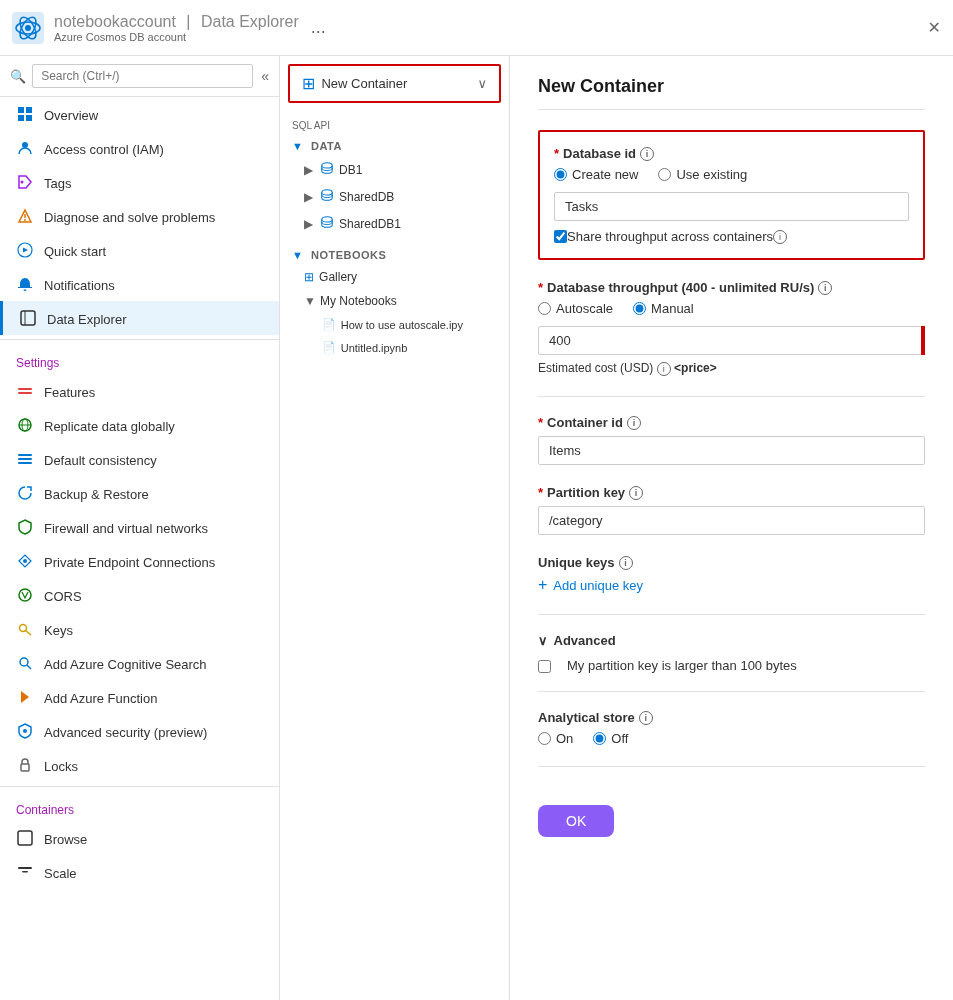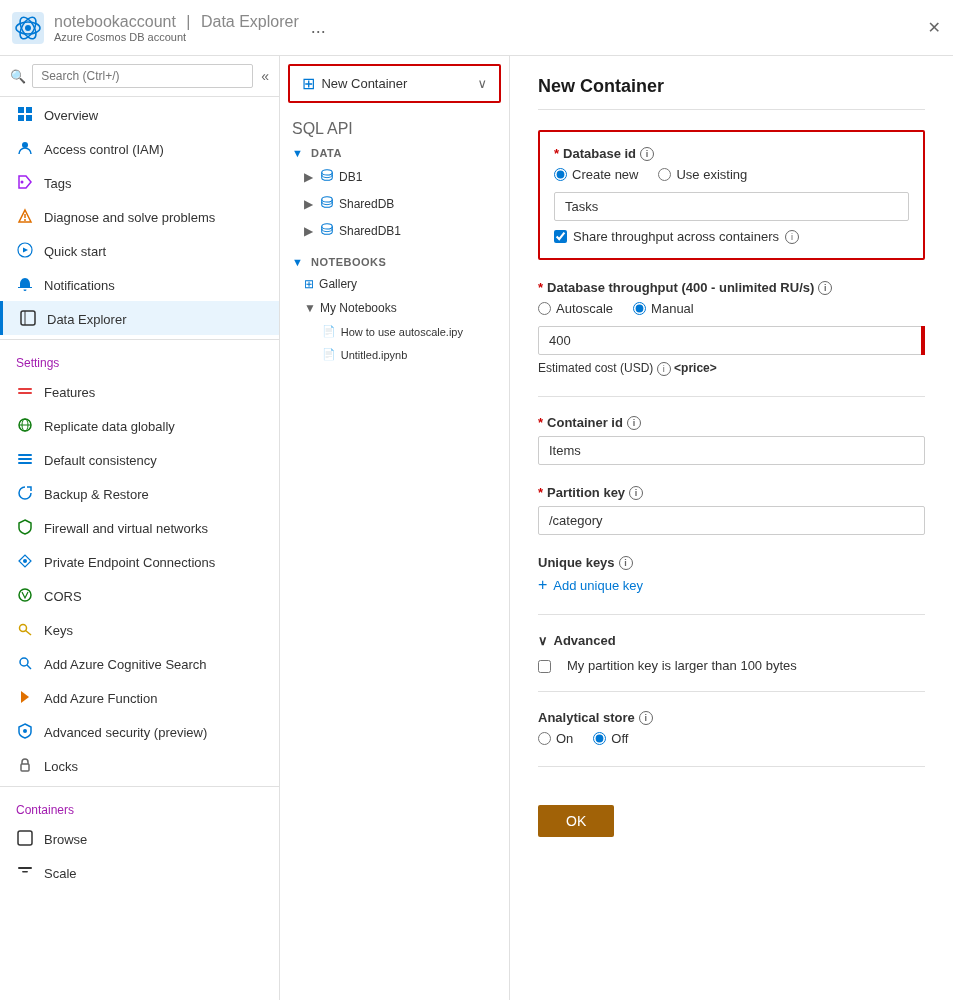--- a/index.html
+++ b/index.html
@@ -59,21 +59,21 @@
     .field-label { font-size: 13px; font-weight: 600; margin-bottom: 6px; display: flex; align-items: center; gap: 4px; }
     .required-star { color: #c00; }
     .info-icon { display: inline-flex; align-items: center; justify-content: center; width: 14px; height: 14px; border: 1px solid #666; border-radius: 50%; font-size: 9px; color: #666; cursor: pointer; }
 
     .radio-group { display: flex; align-items: center; gap: 20px; margin-bottom: 10px; }
     .radio-item { display: flex; align-items: center; gap: 5px; cursor: pointer; font-size: 13px; }
     .radio-item input[type="radio"] { accent-color: #0078d4; }
 
     .text-input { width: 100%; border: 1px solid #ccc; padding: 6px 10px; font-size: 13px; border-radius: 2px; color: #333; }
 
-    .checkbox-row { display: flex; align-items: center; gap: 6px; margin-top: 8px; font-size: 13px; }
+    .checkbox-row { display: flex; align-items: center; margin-top: 8px; font-size: 13px; }
     .checkbox-row input[type="checkbox"] { accent-color: #0078d4; }
 
     .estimate-text { font-size: 12px; color: #333; margin: 6px 0; }
     .estimate-text a { color: #0078d4; text-decoration: none; }
 
     .input-with-indicator { position: relative; }
     .input-with-indicator .red-indicator { position: absolute; right: 0; top: 0; width: 4px; height: 100%; background: #c00; }
 
     .field-divider { border: none; border-top: 1px solid #e0e0e0; margin: 18px 0; }
 
@@ -81,21 +81,21 @@
 
     .add-key-btn { display: flex; align-items: center; gap: 6px; color: #0078d4; cursor: pointer; font-size: 13px; margin-top: 6px; background: none; border: none; padding: 0; }
 
     .advanced-section { margin: 14px 0; }
     .advanced-toggle { display: flex; align-items: center; gap: 6px; cursor: pointer; font-size: 13px; font-weight: 600; }
 
     .advanced-content { margin-top: 10px; }
 
     .checkbox-row-small { display: flex; align-items: flex-end; gap: 16px; font-size: 13px; }
 
-    .ok-btn { background: #a16207; color: #fff; border: none; padding: 8px 28px; font-size: 14px; cursor: pointer; border-radius: 2px; margin-top: 20px; }
+    .ok-btn { background: #8b5cf6; color: #fff; border: none; padding: 8px 28px; font-size: 14px; cursor: pointer; border-radius: 8px; margin-top: 20px; }
   </style>
 </head>
 <body>
 
 <div class="top-header">
   <div class="header-icon">
     <svg width="32" height="32" viewBox="0 0 32 32">
       <rect width="32" height="32" rx="4" fill="#0078d4" opacity="0.15"></rect>
       <ellipse cx="16" cy="16" rx="12" ry="6" fill="none" stroke="#0078d4" stroke-width="1.5"></ellipse>
       <ellipse cx="16" cy="16" rx="12" ry="6" fill="none" stroke="#0078d4" stroke-width="1.5" transform="rotate(60 16 16)"></ellipse>
@@ -335,21 +335,21 @@
 
   <div class="middle-panel">
     <div class="new-container-btn" style="border:2px solid #c00; margin:8px; padding:8px 12px; display:flex; align-items:center; cursor:pointer; background:#fff;">
       <span style="color:#0078d4; margin-right:6px; font-size:16px;">⊞</span>
       <span>New Container</span>
       <span style="margin-left:auto; color:#666;">∨</span>
     </div>
 
     <div class="tree-section">
 
-      <div class="tree-item" style="color:#666; font-size:16px; padding-left:12px;">
+      <div class="tree-item" style="color:#666; font-size:10px; padding-left:12px;">
         <span>SQL API</span>
       </div>
 
       <div class="tree-label">
         <span style="margin-right:4px; color:#0078d4;">▼</span>
         <span>DATA</span>
       </div>
 
       <div class="tree-item" style="padding-left:24px;">
         <span class="tree-arrow">▶</span>

